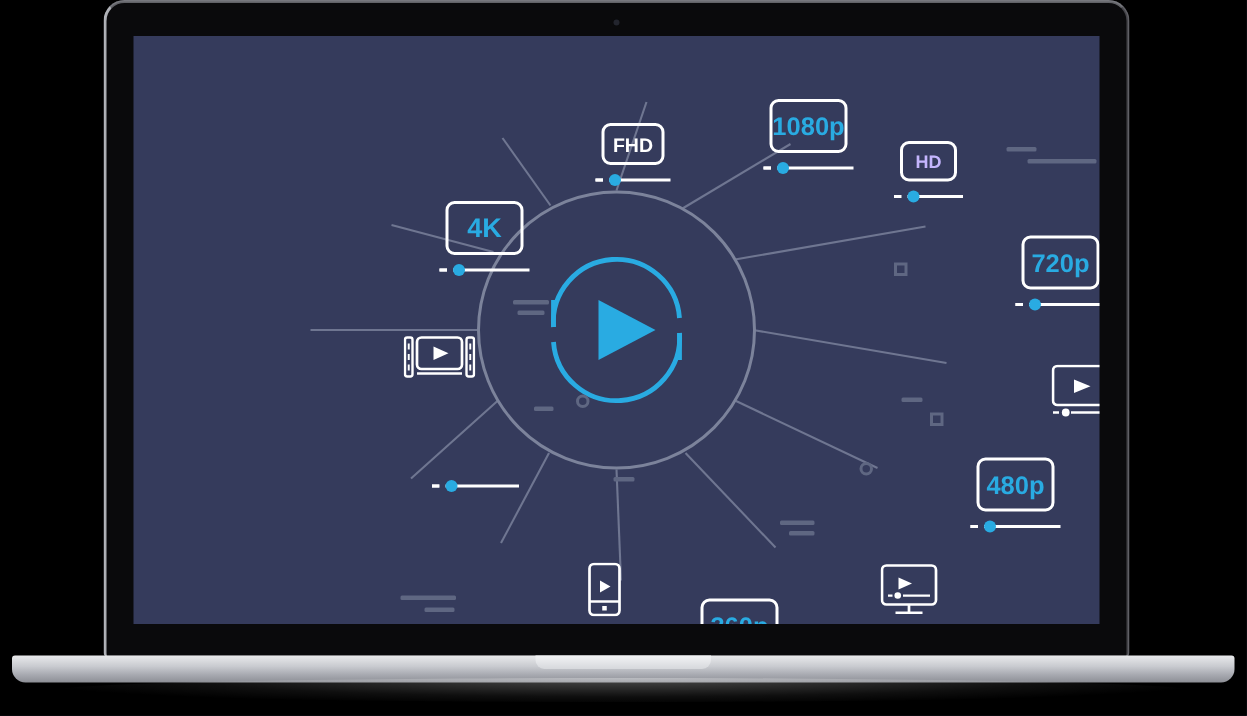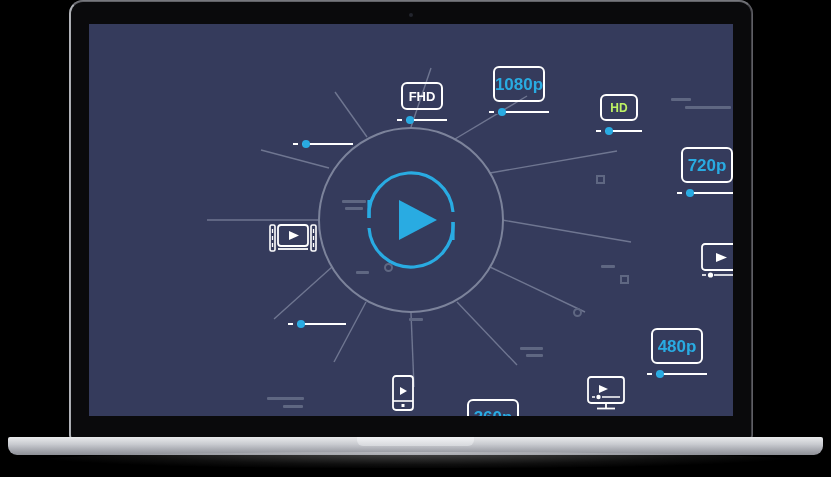--- a/index.html
+++ b/index.html
@@ -288,21 +288,21 @@
         <polygon points="12,9 21,13 12,17" fill="#ffffff"></polygon>
         <line x1="5" y1="21" x2="8" y2="21" stroke="#ffffff" stroke-width="1.5"></line>
         <circle cx="11.5" cy="21" r="2.2" fill="#ffffff"></circle>
         <line x1="15" y1="21" x2="33" y2="21" stroke="#ffffff" stroke-width="1.5"></line>
         <line x1="19" y1="27" x2="19" y2="32" stroke="#ffffff" stroke-width="1.8"></line>
         <line x1="10" y1="32.5" x2="28" y2="32.5" stroke="#ffffff" stroke-width="1.8"></line>
       </svg>
     </div>
 
     <div id="chips-layer">
-        <div class="node" style="left: 404px; top: 42px;">
+        <div class="node" style="left: 424px; top: 42px;">
           <div class="chip-box" style="width: 52px; height: 36px;">
             <span class="chip-text" style="color: rgb(41, 171, 226); font-size: 17px;">1080p</span>
           </div>
           <div class="chip-bar" style="width: 60px; margin-left: -4px;">
             <div class="track"></div>
             <div class="tick"></div>
             <div class="gap" style="left: 5px;"></div>
             <div class="knob" style="left: 9px;"></div>
           </div>
         </div>
@@ -312,57 +312,60 @@
           </div>
           <div class="chip-bar" style="width: 50px; margin-left: -4px;">
             <div class="track"></div>
             <div class="tick"></div>
             <div class="gap" style="left: 5px;"></div>
             <div class="knob" style="left: 9px;"></div>
           </div>
         </div>
         <div class="node" style="left: 511px; top: 70px;">
           <div class="chip-box" style="width: 38px; height: 27px;">
-            <span class="chip-text" style="color: #bef264; font-size: 12px;">HD</span>
+            <span class="chip-text" style="color: #c4b5fd; font-size: 12px;">HD</span>
           </div>
           <div class="chip-bar" style="width: 46px; margin-left: -4px;">
             <div class="track"></div>
             <div class="tick"></div>
             <div class="gap" style="left: 5px;"></div>
             <div class="knob" style="left: 9px;"></div>
           </div>
         </div>
         <div class="node" style="left: 208px; top: 110px;">
+          <div class="chip-box" style="width: 52px; height: 36px;">
+            <span class="chip-text" style="color: rgb(41, 171, 226); font-size: 18px;">4K</span>
+          </div>
           <div class="chip-bar" style="width: 60px; margin-left: -4px;">
             <div class="track"></div>
             <div class="tick"></div>
             <div class="gap" style="left: 5px;"></div>
             <div class="knob" style="left: 9px;"></div>
           </div>
         </div>
-        <div class="node" style="left: 592px; top: 123px;">
+        <div class="node" style="left: 592px; top: 133px;">
           <div class="chip-box" style="width: 52px; height: 36px;">
             <span class="chip-text" style="color: rgb(41, 171, 226); font-size: 17px;">720p</span>
           </div>
           <div class="chip-bar" style="width: 60px; margin-left: -4px;">
             <div class="track"></div>
             <div class="tick"></div>
             <div class="gap" style="left: 5px;"></div>
             <div class="knob" style="left: 9px;"></div>
           </div>
         </div>
         <div class="node" style="left: 203px; top: 290px;">
           <div class="chip-bar" style="width: 58px; margin-left: -4px;">
             <div class="track"></div>
             <div class="tick"></div>
             <div class="gap" style="left: 5px;"></div>
             <div class="knob" style="left: 9px;"></div>
           </div>
         </div>
-        <div class="node" style="left: 562px; top: 304px;">
+        <div class="node" style="left: 562px; top: 281px;">
           <div class="chip-box" style="width: 52px; height: 36px;">
             <span class="chip-text" style="color: rgb(41, 171, 226); font-size: 17px;">480p</span>
           </div>
           <div class="chip-bar" style="width: 60px; margin-left: -4px;">
             <div class="track"></div>
             <div class="tick"></div>
             <div class="gap" style="left: 5px;"></div>
             <div class="knob" style="left: 9px;"></div>
           </div>
         </div>

